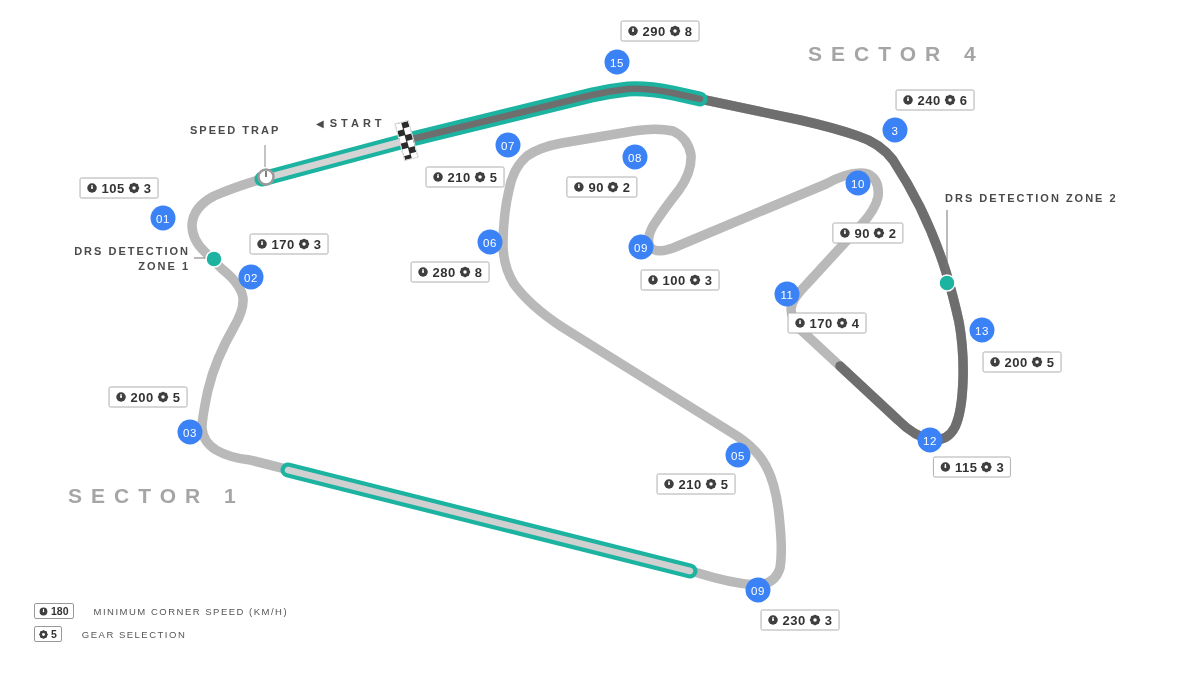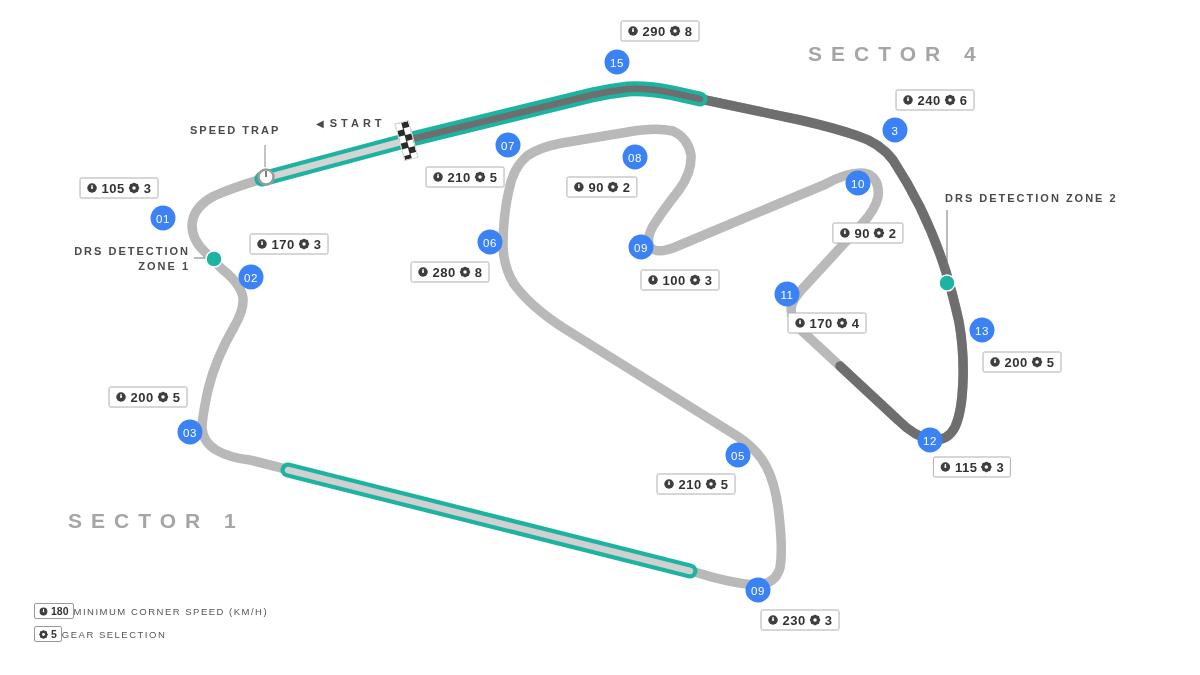--- a/index.html
+++ b/index.html
@@ -15,21 +15,21 @@
   .mi{width:11px;height:11px;display:block;}
   .sector{position:absolute;font-size:21px;font-weight:bold;color:#a5a5a5;letter-spacing:9px;white-space:nowrap;z-index:3;}
   .small-label{position:absolute;font-size:11px;font-weight:bold;color:#4a4a4a;letter-spacing:2px;white-space:nowrap;z-index:7;}
   .drs1{width:142px;text-align:right;line-height:1.35;}
   .drs1 span{display:block;}
   .start-label{display:flex;align-items:center;gap:6px;}
   .flag{position:absolute;left:399px;top:121px;width:13px;height:37px;transform:rotate(-15deg);
         background-image:conic-gradient(#2b2b2b 0 25%,#ffffff 0 50%,#2b2b2b 0 75%,#ffffff 0);
         background-size:13px 13px;border:1px solid #d8d8d8;z-index:8;}
   #legend{position:absolute;left:34px;top:603px;z-index:7;}
-  .legend-row{display:flex;align-items:center;gap:0;margin-bottom:7px;}
+  .legend-row{display:flex;align-items:center;gap:20px;margin-bottom:7px;}
   .legend-box{display:inline-flex;align-items:center;gap:3px;border:1.2px solid #999;border-radius:2px;
         padding:1px 4px;font-size:10.5px;font-weight:bold;color:#333;background:#fff;}
   .legend-box .mi{width:9px;height:9px;}
   .legend-text{font-size:9.5px;font-weight:normal;letter-spacing:1.5px;color:#555;}
 </style>
 </head>
 <body>
 
 <svg width="0" height="0" style="position:absolute">
   <defs>
@@ -77,21 +77,21 @@
     <line x1="947" y1="210" x2="947" y2="272" stroke="#777" stroke-width="1"></line>
 
     <circle cx="266" cy="177" r="7.5" fill="#ffffff" stroke="#9a9a9a" stroke-width="2.5"></circle>
     <line x1="266" y1="171" x2="266" y2="177" stroke="#555" stroke-width="1.5"></line>
     <circle cx="214" cy="259" r="8" fill="#1cb3a1" stroke="#ffffff" stroke-width="1.5"></circle>
     <circle cx="947" cy="283" r="8" fill="#1cb3a1" stroke="#ffffff" stroke-width="1.5"></circle>
   </svg>
 
   <div class="flag"></div>
 
-  <div class="sector" style="left:68px;top:509px">SECTOR 1</div>
+  <div class="sector" style="left:68px;top:484px">SECTOR 1</div>
   <div class="sector" style="left:808px;top:42px">SECTOR 4</div>
 
   <div class="small-label start-label" style="left:316px;top:117px">
     <span style="font-size:10px;letter-spacing:0">◀</span>
     <span style="letter-spacing:4px">START</span>
   </div>
 
   <div class="small-label" style="left:190px;top:124px">SPEED TRAP</div>
 
   <div class="small-label drs1" style="left:48px;top:244px">

